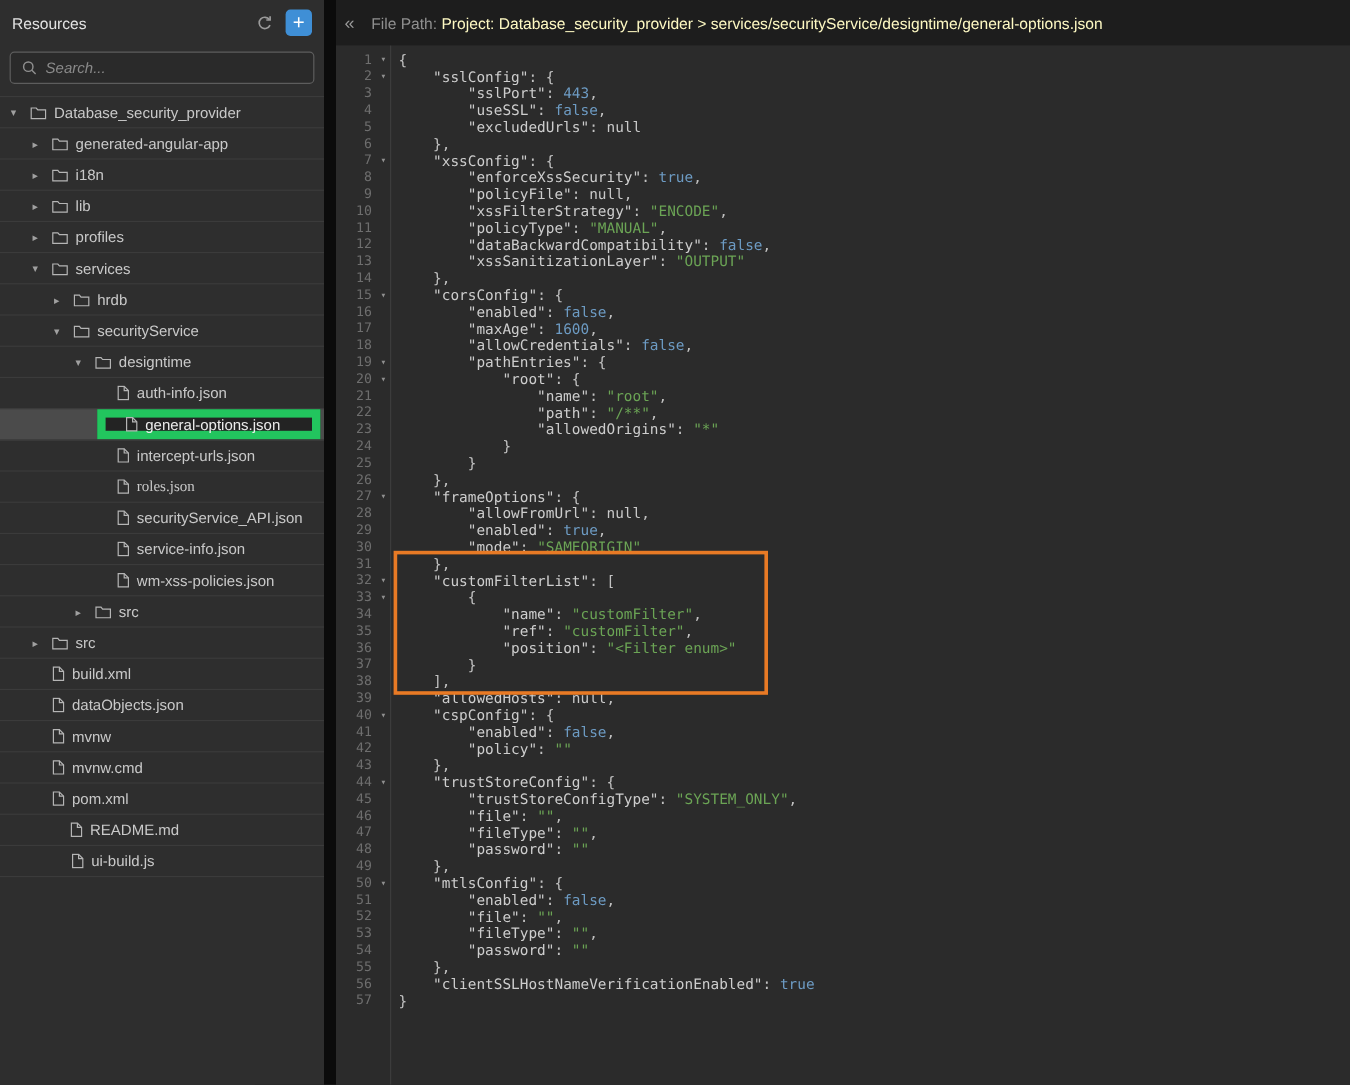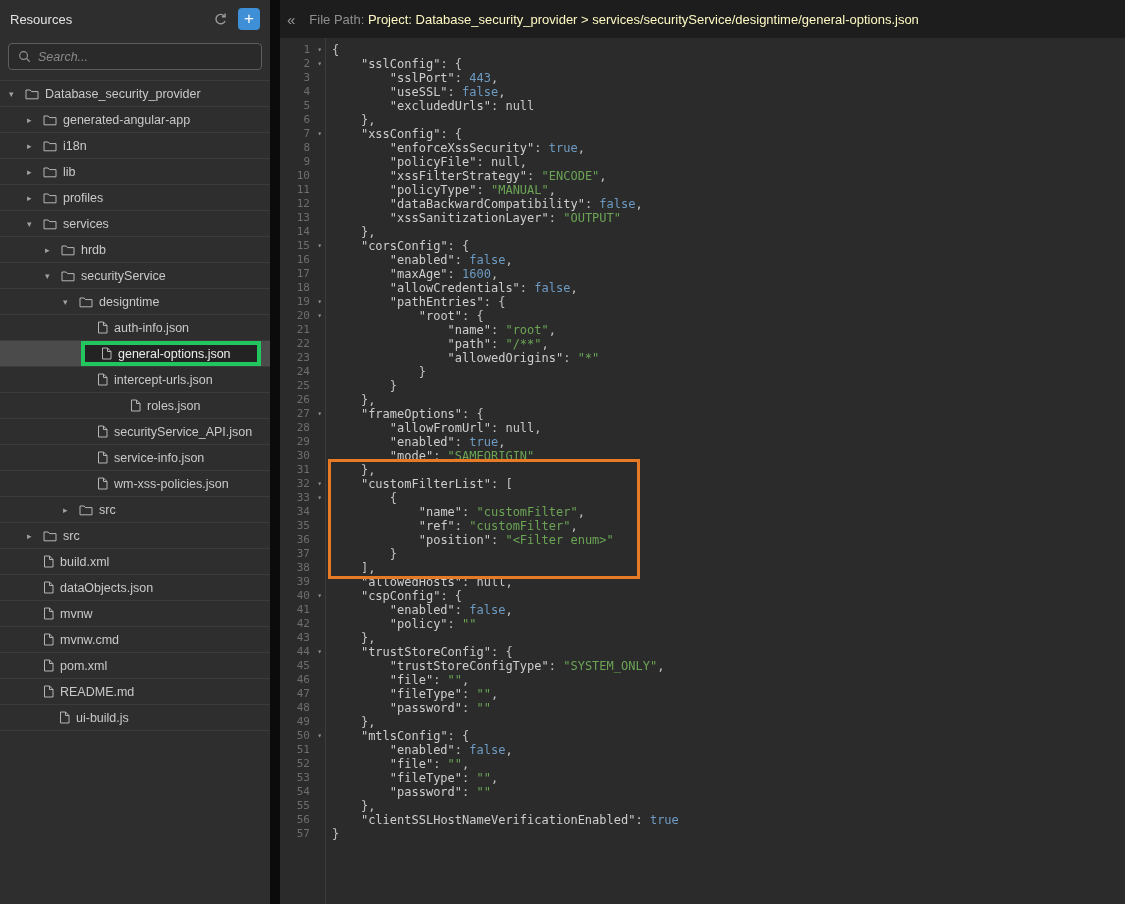--- a/index.html
+++ b/index.html
@@ -16,21 +16,21 @@
   .search-area{padding:5px 8px 10px 8px;flex:none;}
   .search-wrap{display:flex;align-items:center;gap:7px;height:27px;border:1px solid #5d5d5d;border-radius:4px;padding:0 9px;background:#2a2a2a;}
   .search-wrap input{flex:1;background:transparent;border:none;outline:none;color:#cfcfcf;font-size:12.5px;font-family:"Liberation Sans",sans-serif;min-width:0;font-style:italic;}
   .search-wrap input::placeholder{color:#8a8a8a;}
   .tree{flex:1;overflow:hidden;border-top:1px solid #3b3b3b;}
   .tree-row{height:26px;display:flex;align-items:center;border-bottom:1px solid #3b3b3b;color:#c9c9c9;font-size:12.5px;cursor:pointer;white-space:nowrap;}
   .tree-row.sel{background:#4b4b4b;}
   .arrow{width:16px;flex:none;font-size:9px;color:#a0a0a0;}
   .ticon{flex:none;display:flex;margin-right:6px;}
   .tlabel{white-space:nowrap;}
-  .sel-box{display:flex;align-items:center;height:25px;border:4px solid #22c55e;background:#232323;padding-right:26px;}
+  .sel-box{display:flex;align-items:center;height:25px;border:7px solid #22c55e;background:#232323;padding-right:26px;}
   .sel-box .tlabel{color:#ececec;}
 
   .scroll-strip{width:10px;background:#0b0b0b;flex:none;}
 
   
   .main{flex:1;display:flex;flex-direction:column;min-width:0;}
   .topbar{height:38px;background:#1d1d1d;display:flex;align-items:center;flex:none;padding-left:7px;gap:14px;}
   .collapse-btn{color:#9a9a9a;font-size:15px;cursor:pointer;}
   .filepath{font-size:13px;white-space:nowrap;}
   .fp-label{color:#8f8f8f;}
@@ -185,21 +185,21 @@
         <div class="tree-row" style="padding-left: 81px;">
           <span class="arrow"></span>
           <span class="ticon">
             <svg width="11" height="13" viewBox="0 0 11 13">
               <path d="M1.5 1 h5 L10 4.5 V12 H1.5 z" fill="none" stroke="#b5b5b5" stroke-width="1"></path>
               <path d="M6.5 1 v3.5 H10" fill="none" stroke="#b5b5b5" stroke-width="1"></path>
             </svg>
           </span>
           <span class="tlabel">intercept-urls.json</span>
         </div>
-        <div class="tree-row" style="padding-left: 114px;">
+        <div class="tree-row" style="padding-left: 81px; font-family: Liberation Serif, serif;">
           <span class="arrow"></span>
           <span class="ticon">
             <svg width="11" height="13" viewBox="0 0 11 13">
               <path d="M1.5 1 h5 L10 4.5 V12 H1.5 z" fill="none" stroke="#b5b5b5" stroke-width="1"></path>
               <path d="M6.5 1 v3.5 H10" fill="none" stroke="#b5b5b5" stroke-width="1"></path>
             </svg>
           </span>
           <span class="tlabel">roles.json</span>
         </div>
         <div class="tree-row" style="padding-left: 81px;">
@@ -293,21 +293,21 @@
         <div class="tree-row" style="padding-left: 27px;">
           <span class="arrow"></span>
           <span class="ticon">
             <svg width="11" height="13" viewBox="0 0 11 13">
               <path d="M1.5 1 h5 L10 4.5 V12 H1.5 z" fill="none" stroke="#b5b5b5" stroke-width="1"></path>
               <path d="M6.5 1 v3.5 H10" fill="none" stroke="#b5b5b5" stroke-width="1"></path>
             </svg>
           </span>
           <span class="tlabel">pom.xml</span>
         </div>
-        <div class="tree-row" style="padding-left: 27px;">
+        <div class="tree-row" style="padding-left: 42px;">
           <span class="arrow"></span>
           <span class="ticon">
             <svg width="11" height="13" viewBox="0 0 11 13">
               <path d="M1.5 1 h5 L10 4.5 V12 H1.5 z" fill="none" stroke="#b5b5b5" stroke-width="1"></path>
               <path d="M6.5 1 v3.5 H10" fill="none" stroke="#b5b5b5" stroke-width="1"></path>
             </svg>
           </span>
           <span class="tlabel">README.md</span>
         </div>
         <div class="tree-row" style="padding-left: 43px;">

